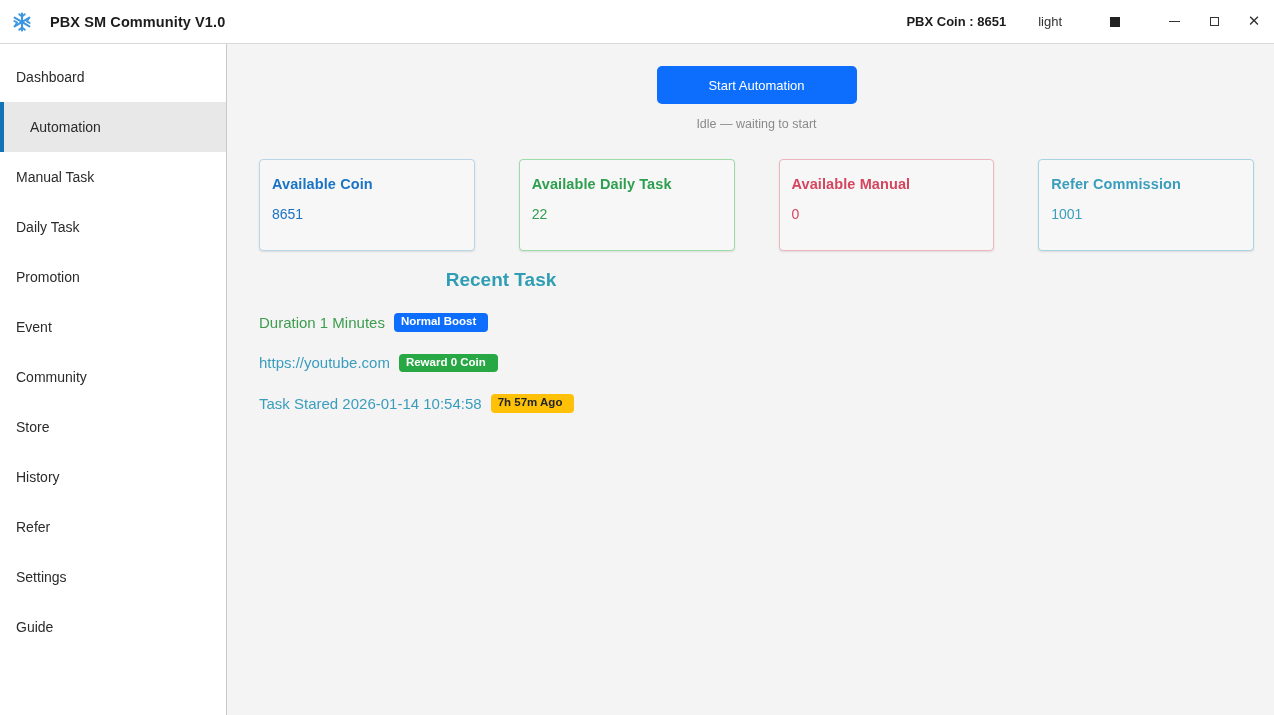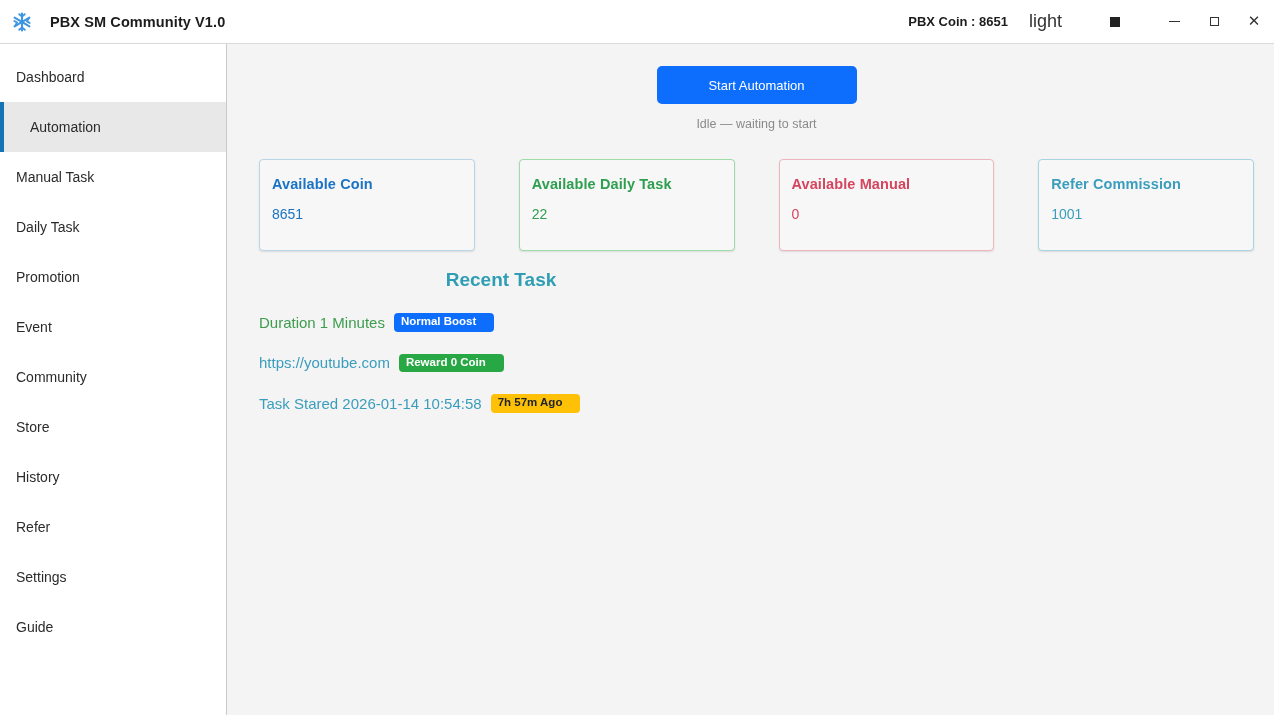--- a/index.html
+++ b/index.html
@@ -21,21 +21,21 @@
   }
   .brand { display: flex; align-items: center; padding-left: 8px; }
   .logo { width: 28px; height: 28px; display: flex; align-items: center; justify-content: center; }
   .app-title {
     margin-left: 14px;
     font-size: 14.5px; font-weight: bold; color: #1c1c1c;
     letter-spacing: .1px;
   }
   .tb-right { margin-left: auto; display: flex; align-items: center; height: 100%; }
   .coin-label { font-size: 13px; font-weight: bold; color: #1c1c1c; white-space: nowrap; }
-  .theme-label { font-size: 18px; color: #333; margin-left: 21px; }
+  .theme-label { font-size: 13px; color: #333; margin-left: 32px; }
   .theme-toggle {
     margin-left: 48px; width: 10px; height: 10px;
     background: #222; border: none; display: block; cursor: pointer;
   }
   .win-btns { display: flex; align-items: center; height: 100%; margin-left: 34px; }
   .win-btn {
     width: 40px; height: 44px; display: flex; align-items: center; justify-content: center;
     cursor: pointer; background: transparent;
   }
   .glyph-min { width: 11px; height: 1px; background: #333; }
@@ -113,21 +113,21 @@
   }
   .task-line { display: flex; align-items: center; margin-top: 22px; }
   .task-line .txt { font-size: 15px; }
   .txt.green { color: #3d9c4e; }
   .txt.link  { color: #3a9dbd; }
   .txt.teal  { color: #3a9dbd; }
   .badge {
     margin-left: 9px;
     font-size: 11.5px; font-weight: bold;
     border-radius: 4px;
-    padding: 3px 18px 4px 7px;
+    padding: 3px 12px 4px 7px;
     white-space: nowrap;
     line-height: 1;
   }
   .badge.blue   { background: #0d6efd; color: #ffffff; }
   .badge.green  { background: #28a745; color: #ffffff; }
   .badge.yellow { background: #ffc107; color: #212529; }
 </style>
 </head>
 <body>
 

